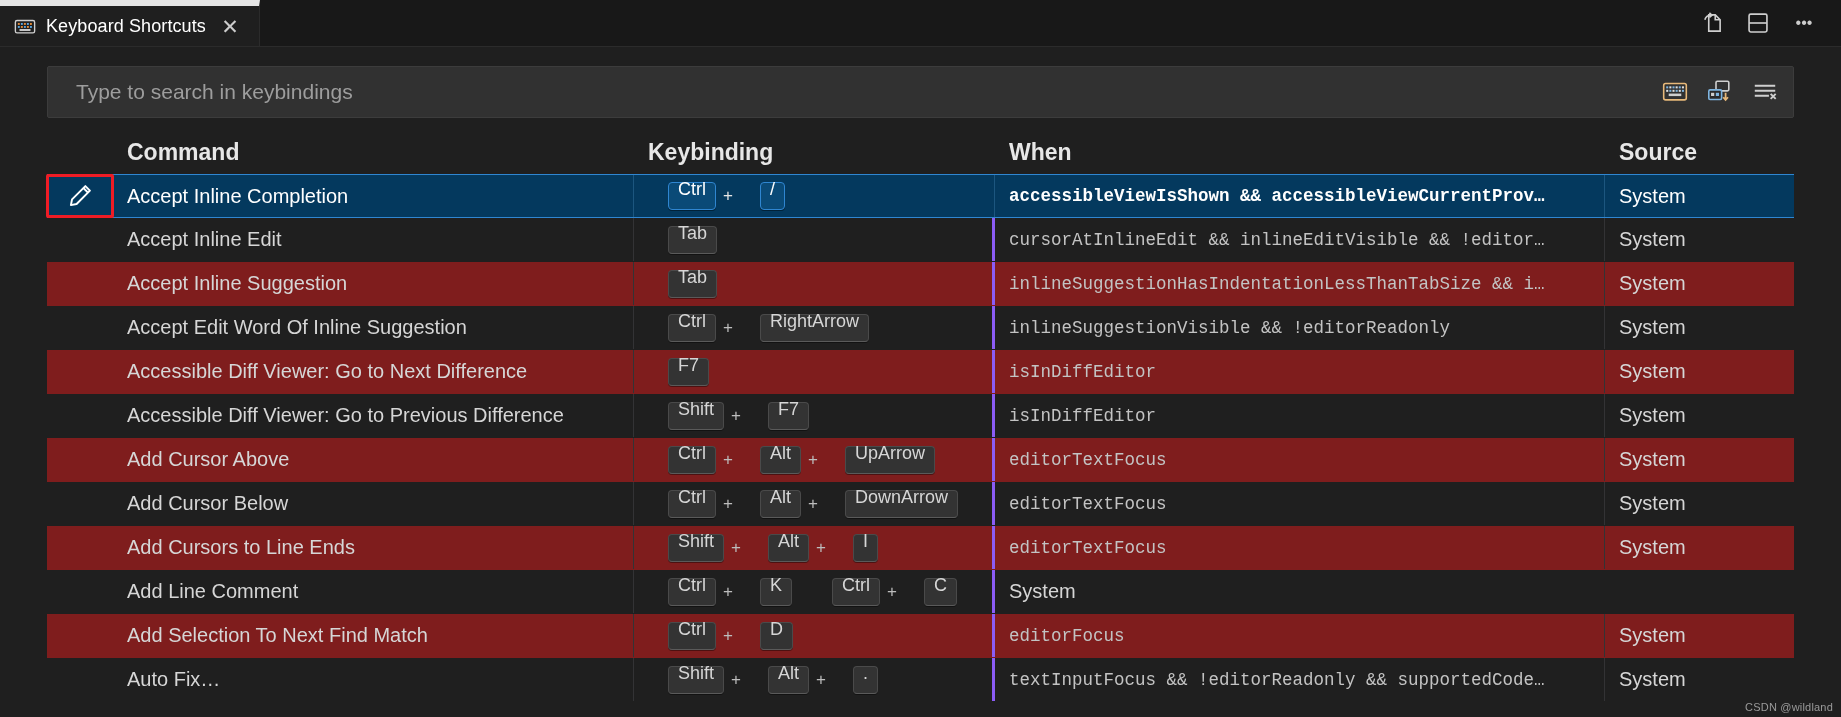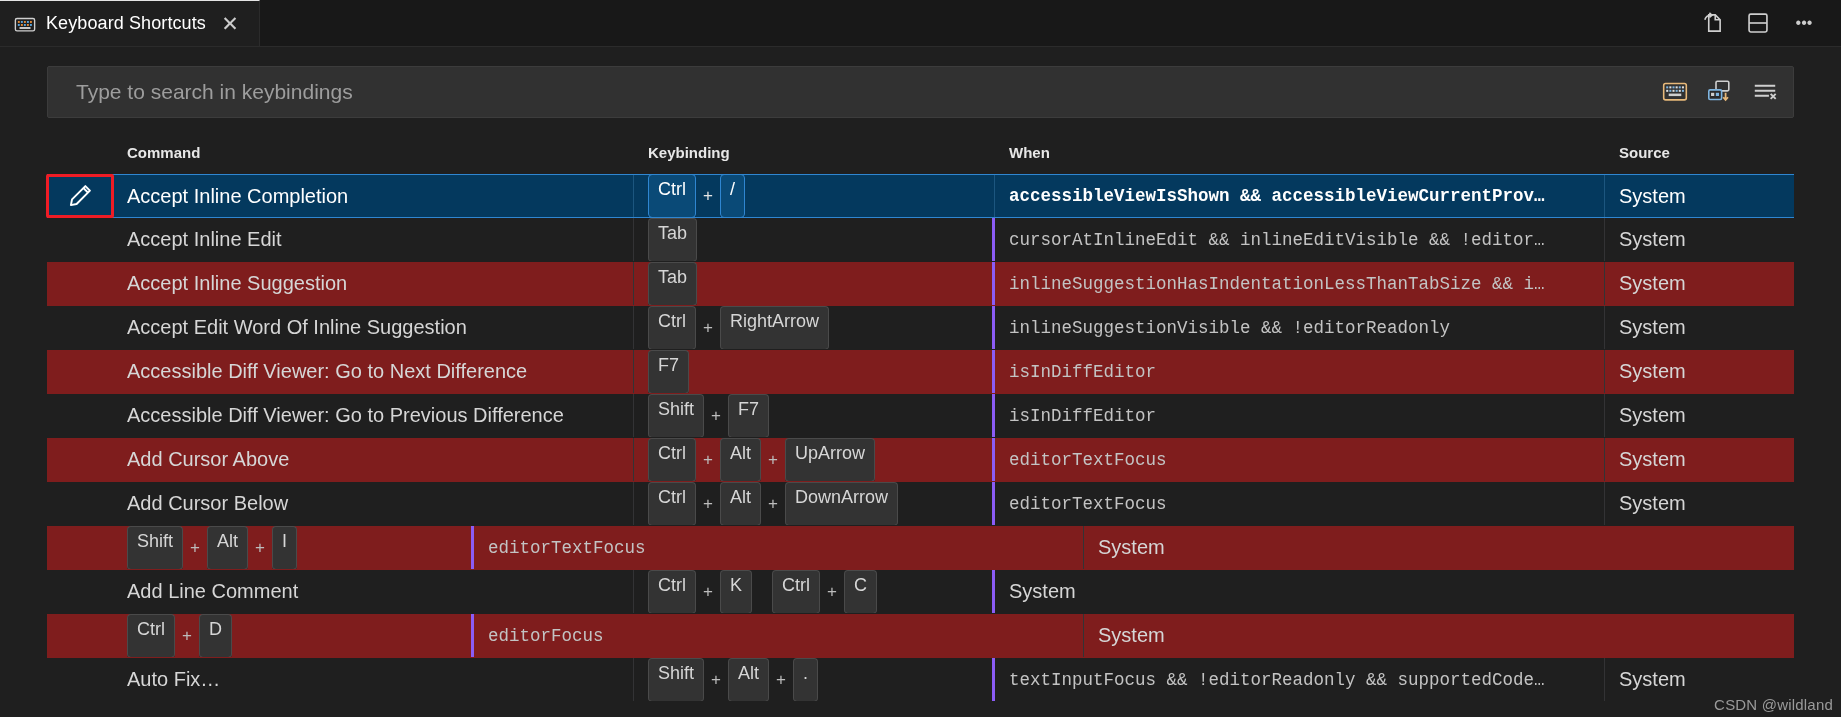--- a/index.html
+++ b/index.html
@@ -16,21 +16,21 @@
     height: 47px; background: #181818;
     display: flex; align-items: stretch;
     border-bottom: 1px solid #2b2b2b;
     position: relative;
   }
   .tab {
     display: flex; align-items: center; gap: 10px;
     padding: 0 16px 0 14px;
     background: #1f1f1f;
     border-right: 1px solid #2b2b2b;
-    border-top: 1px solid #e5e5e5;
+    border-top: 6px solid #e5e5e5;
     min-width: 260px;
     position: relative;
   }
   .tab-icon { width: 22px; height: 22px; display:flex; align-items:center; justify-content:center; }
   .tab-label {
     color: #ffffff; font-size: 18px; letter-spacing: .1px; white-space: nowrap;
   }
   .tab-close {
     margin-left: auto; width: 26px; height: 26px;
     display: flex; align-items: center; justify-content: center;
@@ -55,21 +55,21 @@
     font-family: "Liberation Sans", sans-serif;
   }
   .search-input::placeholder { color: #9d9d9d; opacity: 1; }
   .search-actions { display:flex; align-items:center; gap: 17px; padding-left: 12px; }
   .sa-icon { width: 28px; height: 28px; display:flex; align-items:center; justify-content:center; color:#c5c5c5; }
 
   
   .table { margin: 0 47px 0 47px; position: relative; }
   .thead {
     display: flex; align-items: center; height: 44px;
-    color: #e7e7e7; font-size: 15px; font-weight: bold;
+    color: #e7e7e7; font-size: 23px; font-weight: bold;
     background: #1f1f1f;
   }
   .th { padding-left: 14px; }
   .col-icon  { width: 66px;  flex: 0 0 66px; padding-left: 0; }
   .col-cmd   { width: 521px; flex: 0 0 521px; }
   .col-key   { width: 361px; flex: 0 0 361px; }
   .col-when  { width: 610px; flex: 0 0 610px; }
   .col-src   { flex: 1 1 auto; }
 
   .rows { position: relative; }
@@ -113,42 +113,43 @@
   
   .kb { display: flex; align-items: center; gap: 0; }
   .chord { display: flex; align-items: center; }
   .chord + .chord { margin-left: 20px; }
   .key {
     display: inline-flex; align-items: center; justify-content: center;
     background: #333333; border: 1px solid #4a4a4a;
     border-bottom-color: #5a5a5a;
     border-radius: 4px;
     color: #d6d6d6; font-size: 18px;
-    padding: 2px 9px 15px 9px; min-width: 24px; height: 44px;
+    padding: 2px 9px 15px 9px; min-width: 24px; height: 28px;
     box-shadow: 0 1px 0 rgba(0,0,0,.4);
+    margin-left: 20px;
   }
   .row.selected .key {
     background: #0a4a77; border-color: #2f86d1; color: #ffffff;
   }
   .plus { color: #bdbdbd; font-size: 17px; padding: 0 7px; }
   .row.selected .plus { color: #e6e6e6; }
 
   
   .pencil { width: 26px; height: 26px; color: #ffffff; }
 
   
   .annot {
     position: absolute; border: 3px solid #ee1c25; border-radius: 2px;
     pointer-events: none;
   }
 
   
   .watermark {
     position: absolute; right: 8px; bottom: 4px;
-    color: #9a9a9a; font-size: 15px; letter-spacing: .2px;
+    color: #9a9a9a; font-size: 11px; letter-spacing: .2px;
   }
 </style>
 </head>
 <body>
 
 <div class="app">
 
   <div class="tabbar">
     <div class="tab">
       <span class="tab-icon">
@@ -407,20 +408,23 @@
           </div>
           <div class="cell col-when">
             <span class="when-text">editorTextFocus</span>
           </div>
           <div class="cell col-src">
             <span class="src-text">System</span>
           </div>
         </div>
         <div class="row alt">
           <div class="cell col-icon"></div>
+          <div class="cell col-cmd">
+            <span class="cmd-text">Add Cursors to Line Ends</span>
+          </div>
           <div class="cell col-key">
             <span class="kb">
               <span class="chord">
                 <span class="key">Shift</span>
                 <span class="plus">+</span>
                 <span class="key">Alt</span>
                 <span class="plus">+</span>
                 <span class="key">I</span>
               </span>
             </span>
@@ -450,20 +454,23 @@
                 <span class="key">C</span>
               </span>
             </span>
           </div>
           <div class="cell col-src">
             <span class="src-text">System</span>
           </div>
         </div>
         <div class="row alt">
           <div class="cell col-icon"></div>
+          <div class="cell col-cmd">
+            <span class="cmd-text">Add Selection To Next Find Match</span>
+          </div>
           <div class="cell col-key">
             <span class="kb">
               <span class="chord">
                 <span class="key">Ctrl</span>
                 <span class="plus">+</span>
                 <span class="key">D</span>
               </span>
             </span>
           </div>
           <div class="cell col-when">

